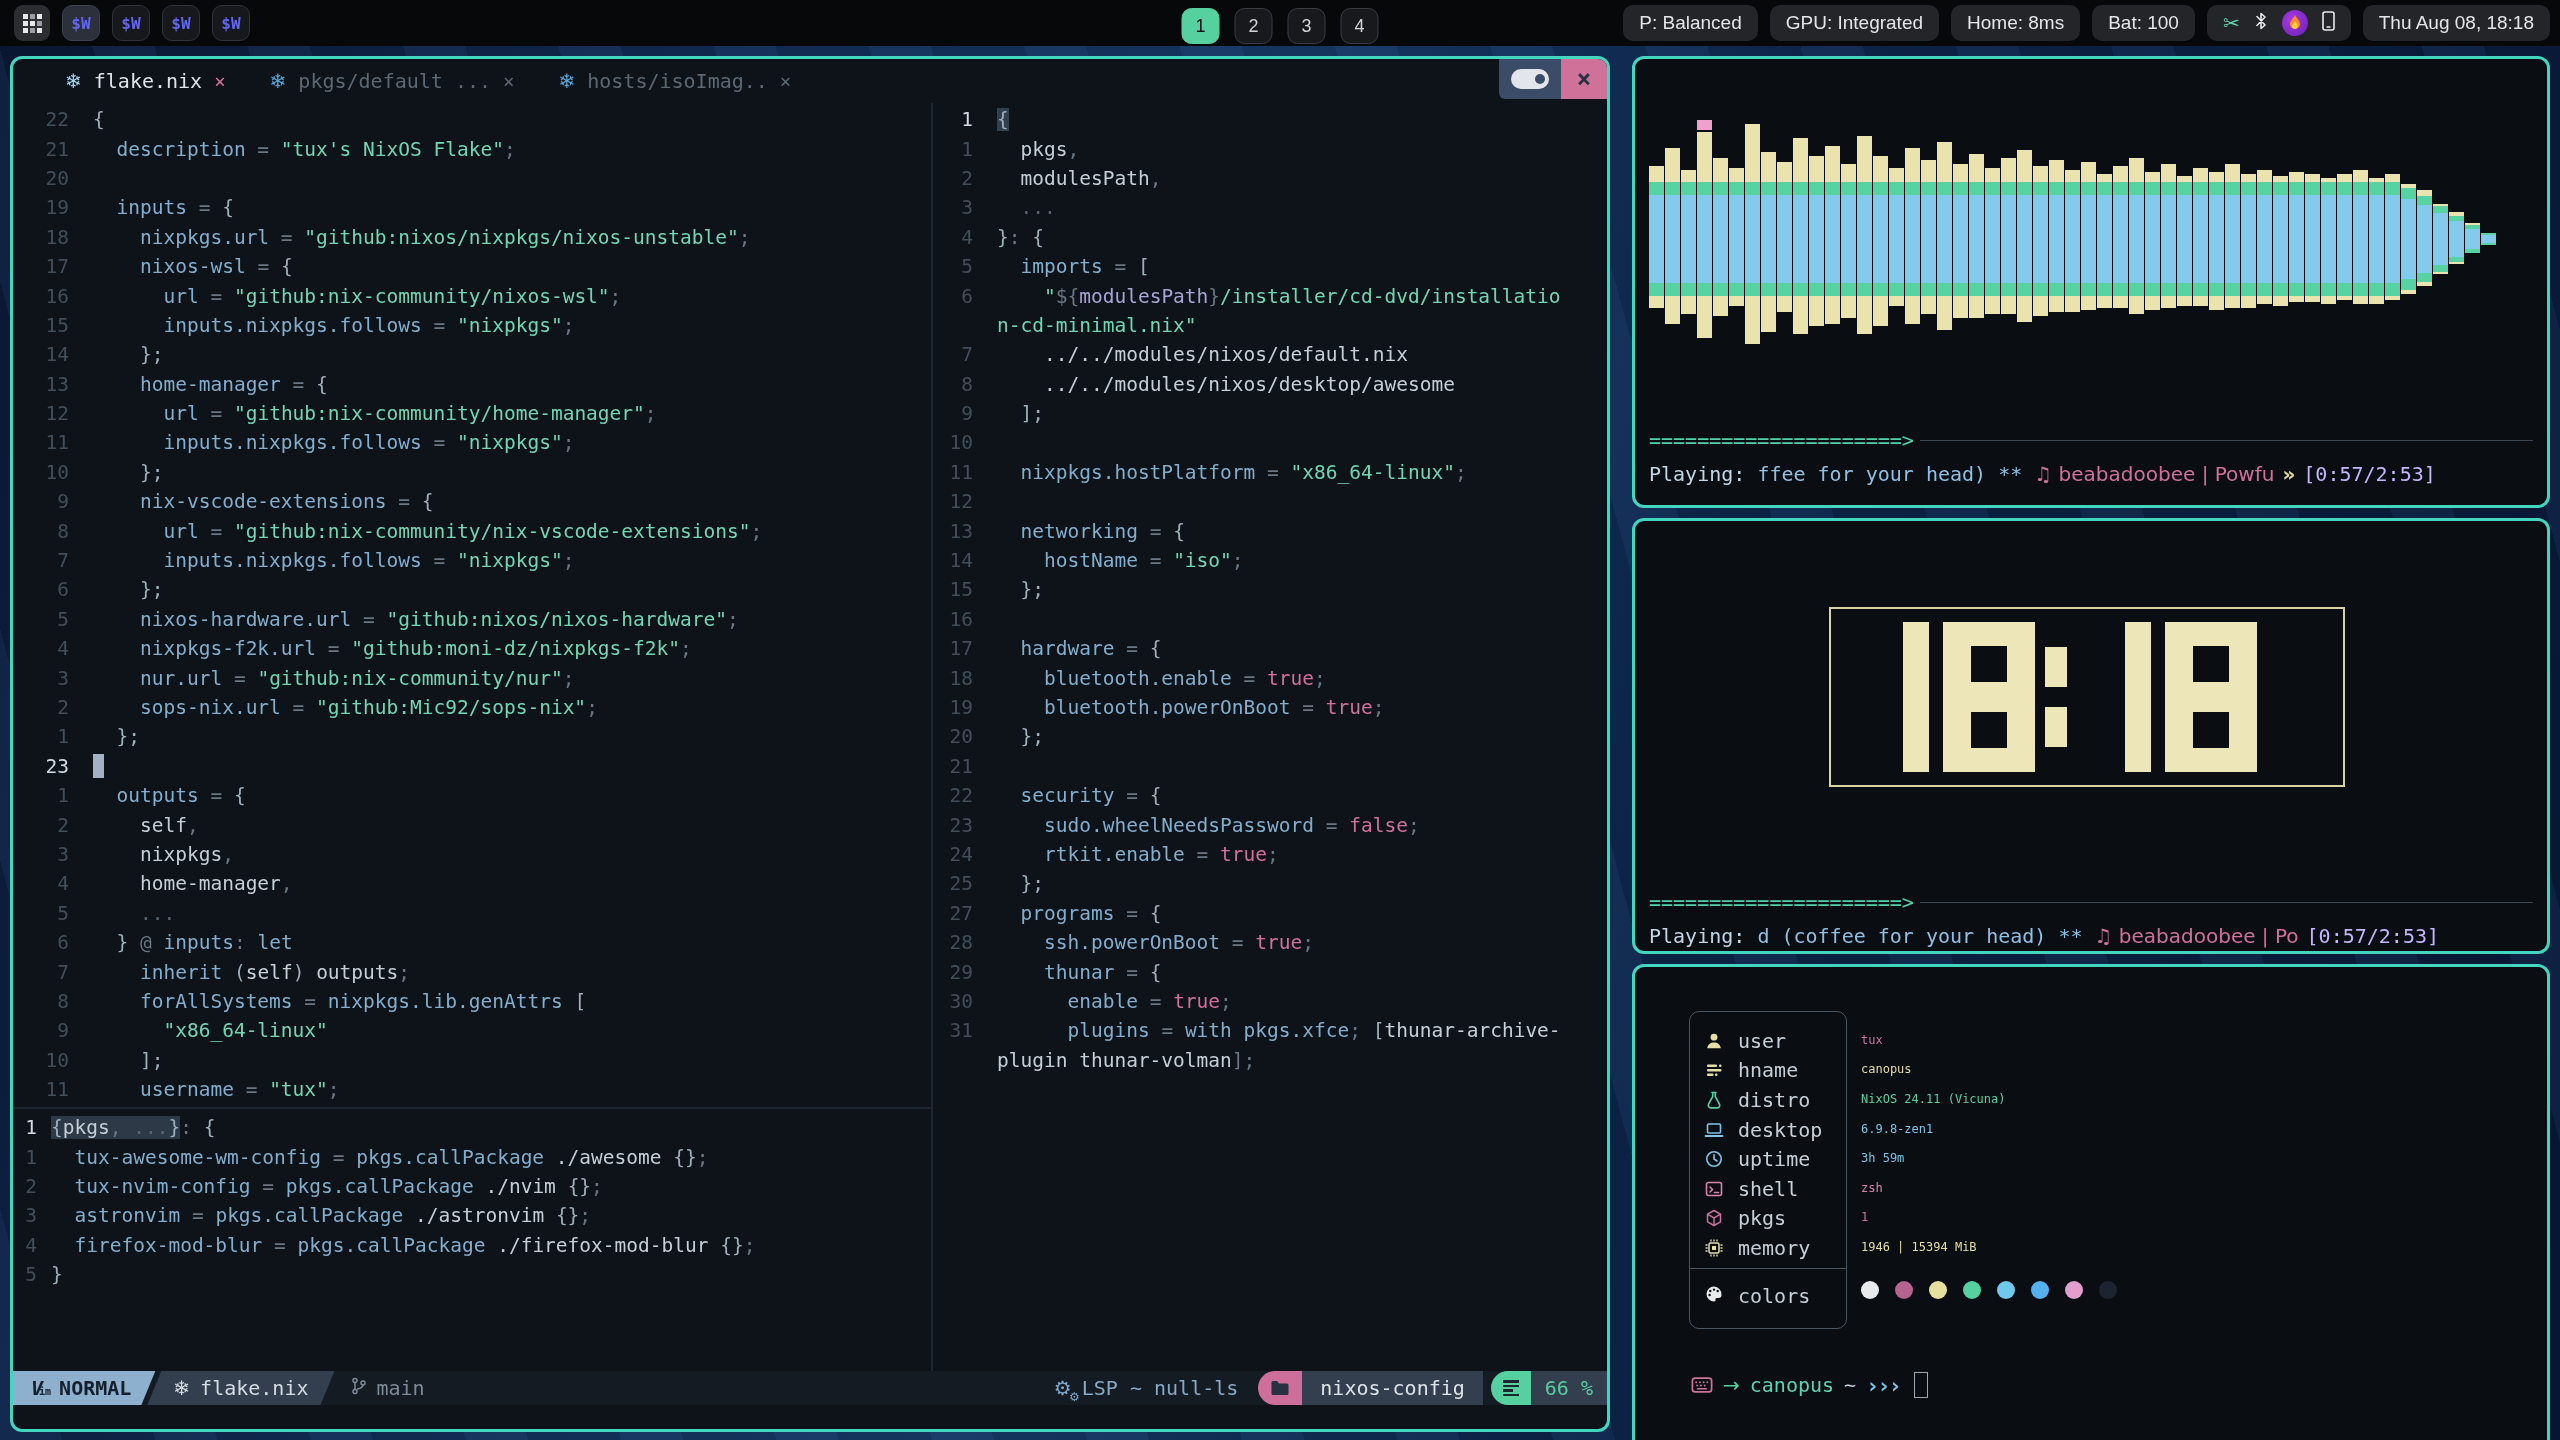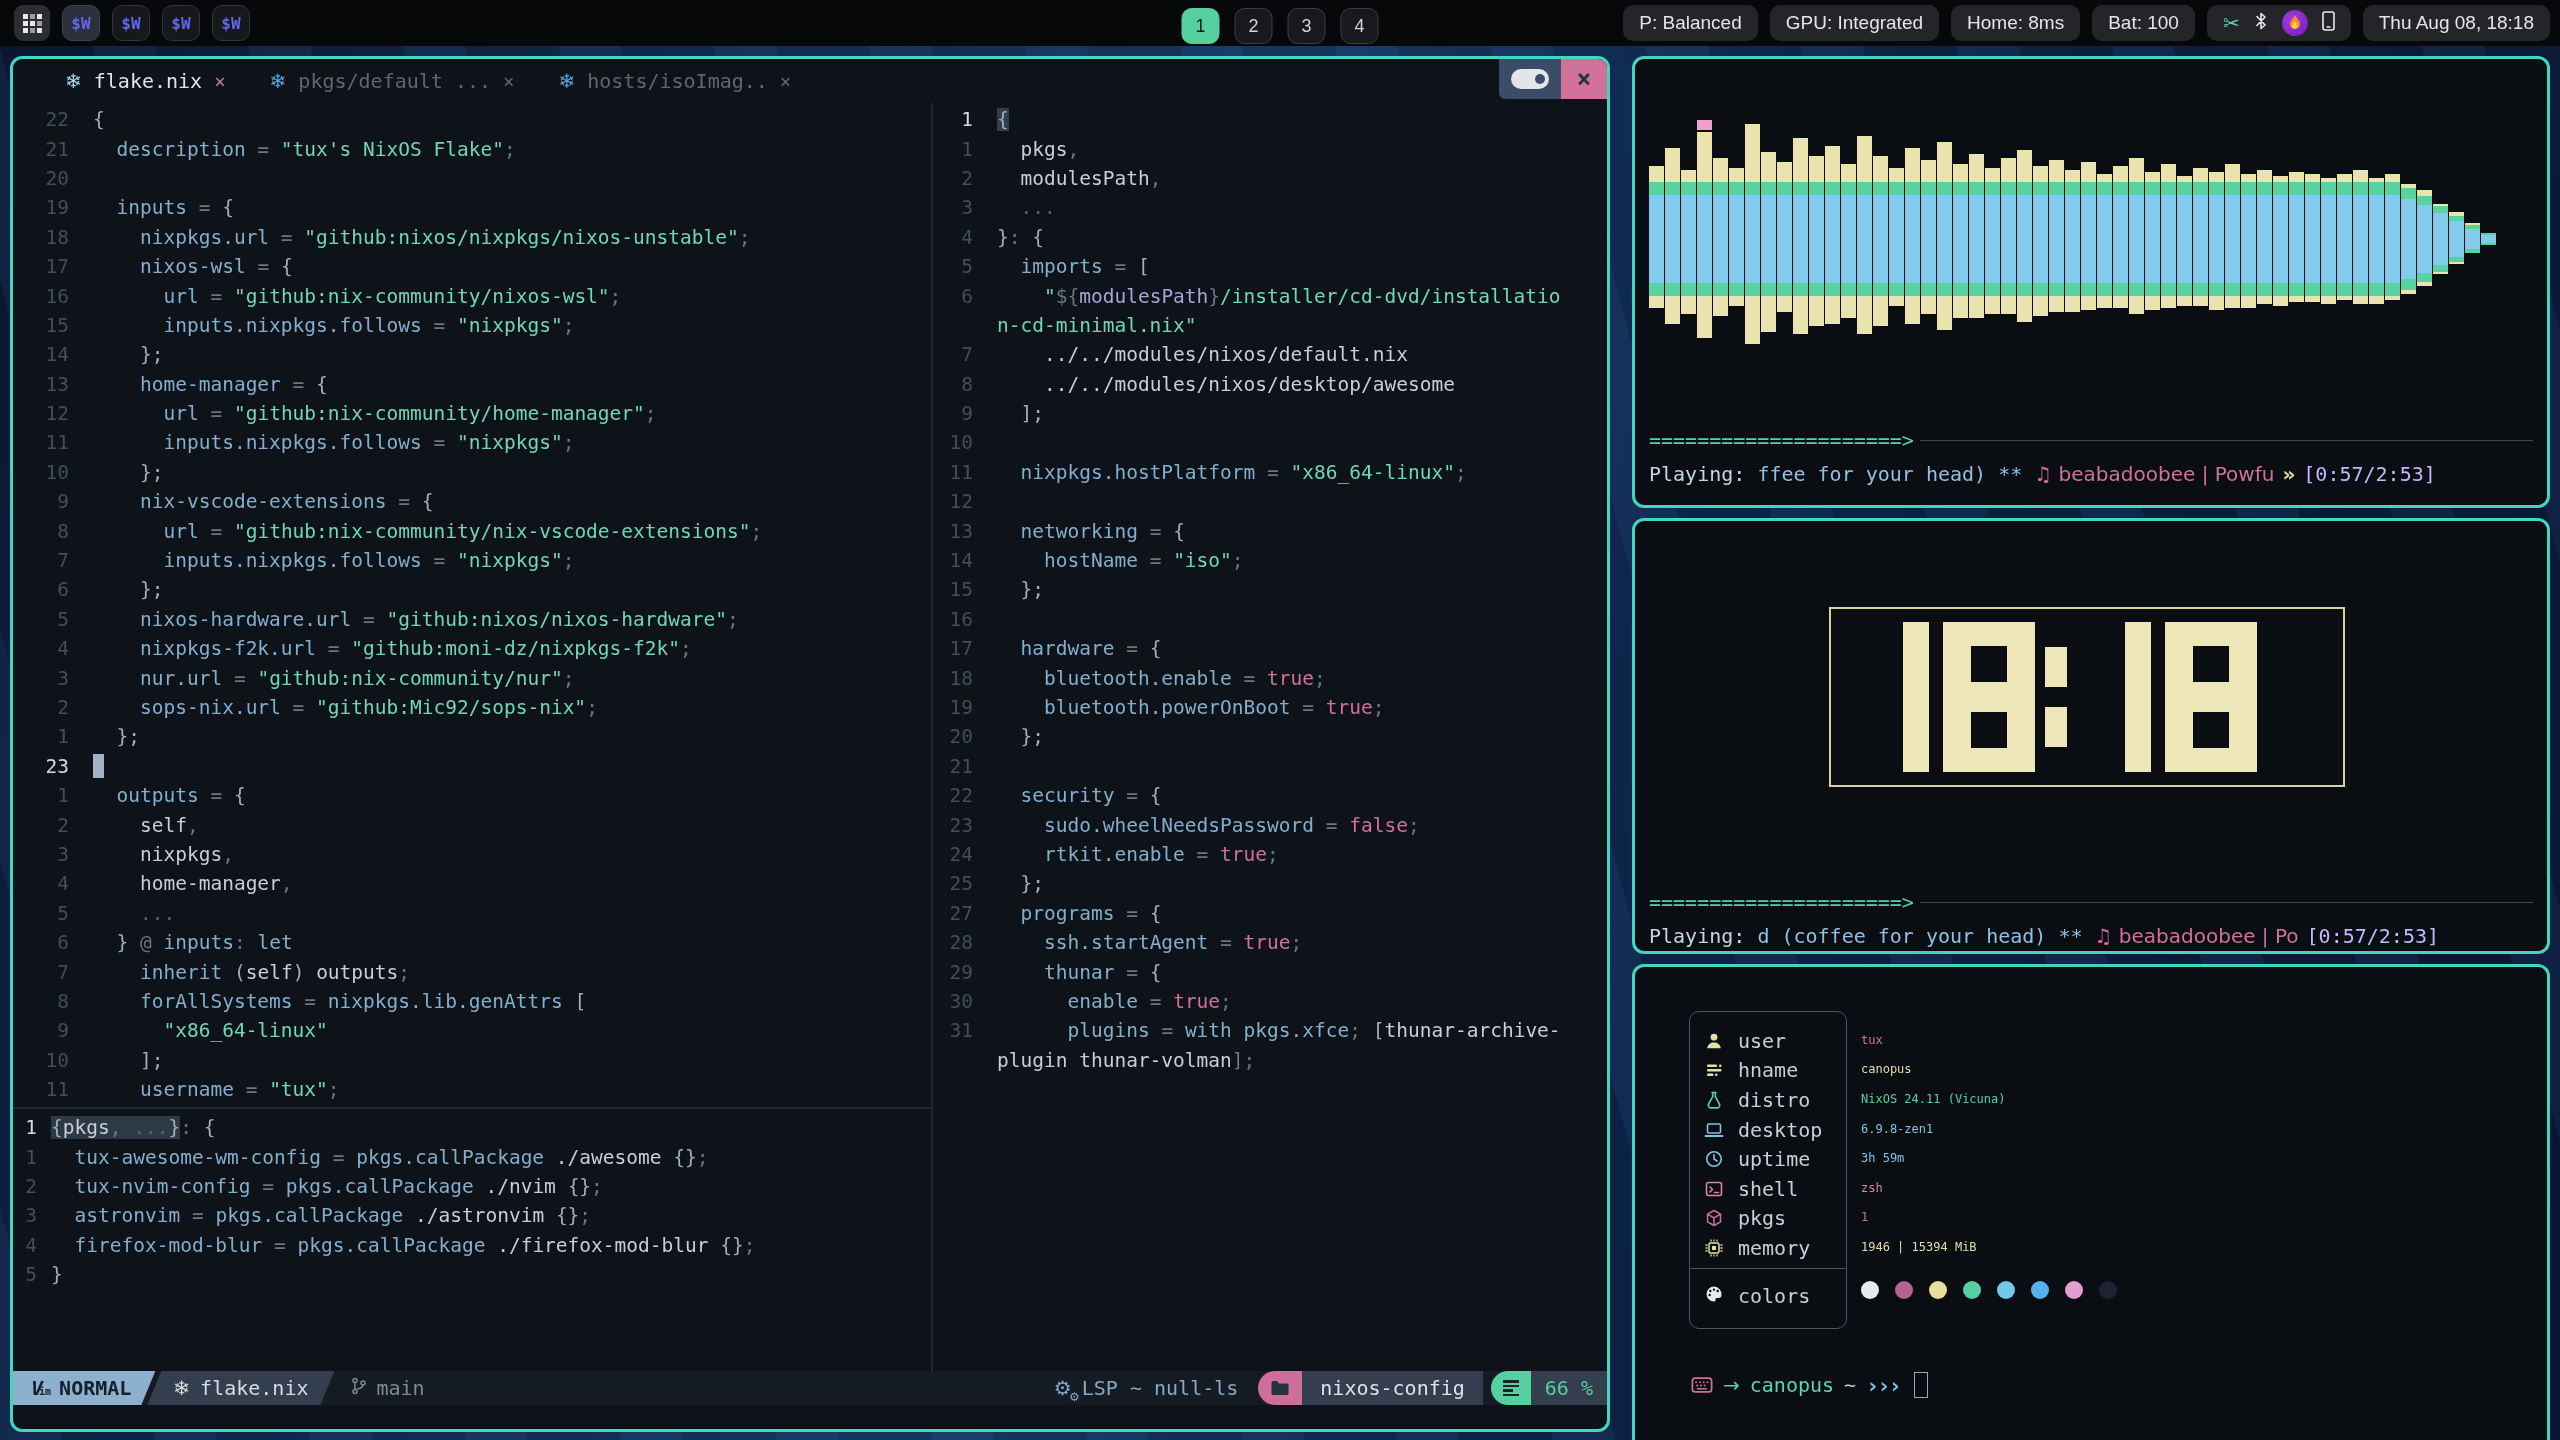--- a/index.html
+++ b/index.html
@@ -283,21 +283,21 @@
         <div class="code-line"><span class="ln">17</span><span class="tk-w">  </span><span class="tk-at">hardware</span><span class="tk-o"> = </span><span class="tk-p">{</span></div>
         <div class="code-line"><span class="ln">18</span><span class="tk-w">    </span><span class="tk-at">bluetooth.enable</span><span class="tk-o"> = </span><span class="tk-b">true</span><span class="tk-o">;</span></div>
         <div class="code-line"><span class="ln">19</span><span class="tk-w">    </span><span class="tk-at">bluetooth.powerOnBoot</span><span class="tk-o"> = </span><span class="tk-b">true</span><span class="tk-o">;</span></div>
         <div class="code-line"><span class="ln">20</span><span class="tk-w">  </span><span class="tk-p">};</span></div>
         <div class="code-line"><span class="ln">21</span></div>
         <div class="code-line"><span class="ln">22</span><span class="tk-w">  </span><span class="tk-at">security</span><span class="tk-o"> = </span><span class="tk-p">{</span></div>
         <div class="code-line"><span class="ln">23</span><span class="tk-w">    </span><span class="tk-at">sudo.wheelNeedsPassword</span><span class="tk-o"> = </span><span class="tk-b">false</span><span class="tk-o">;</span></div>
         <div class="code-line"><span class="ln">24</span><span class="tk-w">    </span><span class="tk-at">rtkit.enable</span><span class="tk-o"> = </span><span class="tk-b">true</span><span class="tk-o">;</span></div>
         <div class="code-line"><span class="ln">25</span><span class="tk-w">  </span><span class="tk-p">};</span></div>
         <div class="code-line"><span class="ln">27</span><span class="tk-w">  </span><span class="tk-at">programs</span><span class="tk-o"> = </span><span class="tk-p">{</span></div>
-        <div class="code-line"><span class="ln">28</span><span class="tk-w">    </span><span class="tk-at">ssh.startAgent</span><span class="tk-o"> = </span><span class="tk-b">true</span><span class="tk-o">;</span></div>
+        <div class="code-line"><span class="ln">28</span><span class="tk-w">    </span><span class="tk-at">ssh.powerOnBoot</span><span class="tk-o"> = </span><span class="tk-b">true</span><span class="tk-o">;</span></div>
         <div class="code-line"><span class="ln">29</span><span class="tk-w">    </span><span class="tk-at">thunar</span><span class="tk-o"> = </span><span class="tk-p">{</span></div>
         <div class="code-line"><span class="ln">30</span><span class="tk-w">      </span><span class="tk-at">enable</span><span class="tk-o"> = </span><span class="tk-b">true</span><span class="tk-o">;</span></div>
         <div class="code-line"><span class="ln">31</span><span class="tk-w">      </span><span class="tk-at">plugins</span><span class="tk-o"> = </span><span class="tk-at">with</span><span class="tk-w"> </span><span class="tk-at">pkgs.xfce</span><span class="tk-o">; </span><span class="tk-p">[</span><span class="tk-w">thunar-archive-</span></div>
         <div class="code-line"><span class="ln"></span><span class="tk-w">plugin thunar-volman</span><span class="tk-o">];</span></div>
       </div>
     <div class="hsep"></div>
     <div class="pane pane-bottom" id="pane-bottom">
         <div class="code-line"><span class="ln bright">1</span><span class="tk-p tk-hl">{</span><span class="tk-w tk-hl">pkgs</span><span class="tk-o tk-hl">, </span><span class="tk-d tk-hl">...</span><span class="tk-p tk-hl">}</span><span class="tk-o">: </span><span class="tk-p">{</span></div>
         <div class="code-line"><span class="ln">1</span><span class="tk-w">  </span><span class="tk-at">tux-awesome-wm-config</span><span class="tk-o"> = </span><span class="tk-at">pkgs.callPackage</span><span class="tk-w"> </span><span class="tk-w">./awesome</span><span class="tk-w"> </span><span class="tk-p">{}</span><span class="tk-o">;</span></div>
         <div class="code-line"><span class="ln">2</span><span class="tk-w">  </span><span class="tk-at">tux-nvim-config</span><span class="tk-o"> = </span><span class="tk-at">pkgs.callPackage</span><span class="tk-w"> </span><span class="tk-w">./nvim</span><span class="tk-w"> </span><span class="tk-p">{}</span><span class="tk-o">;</span></div>

